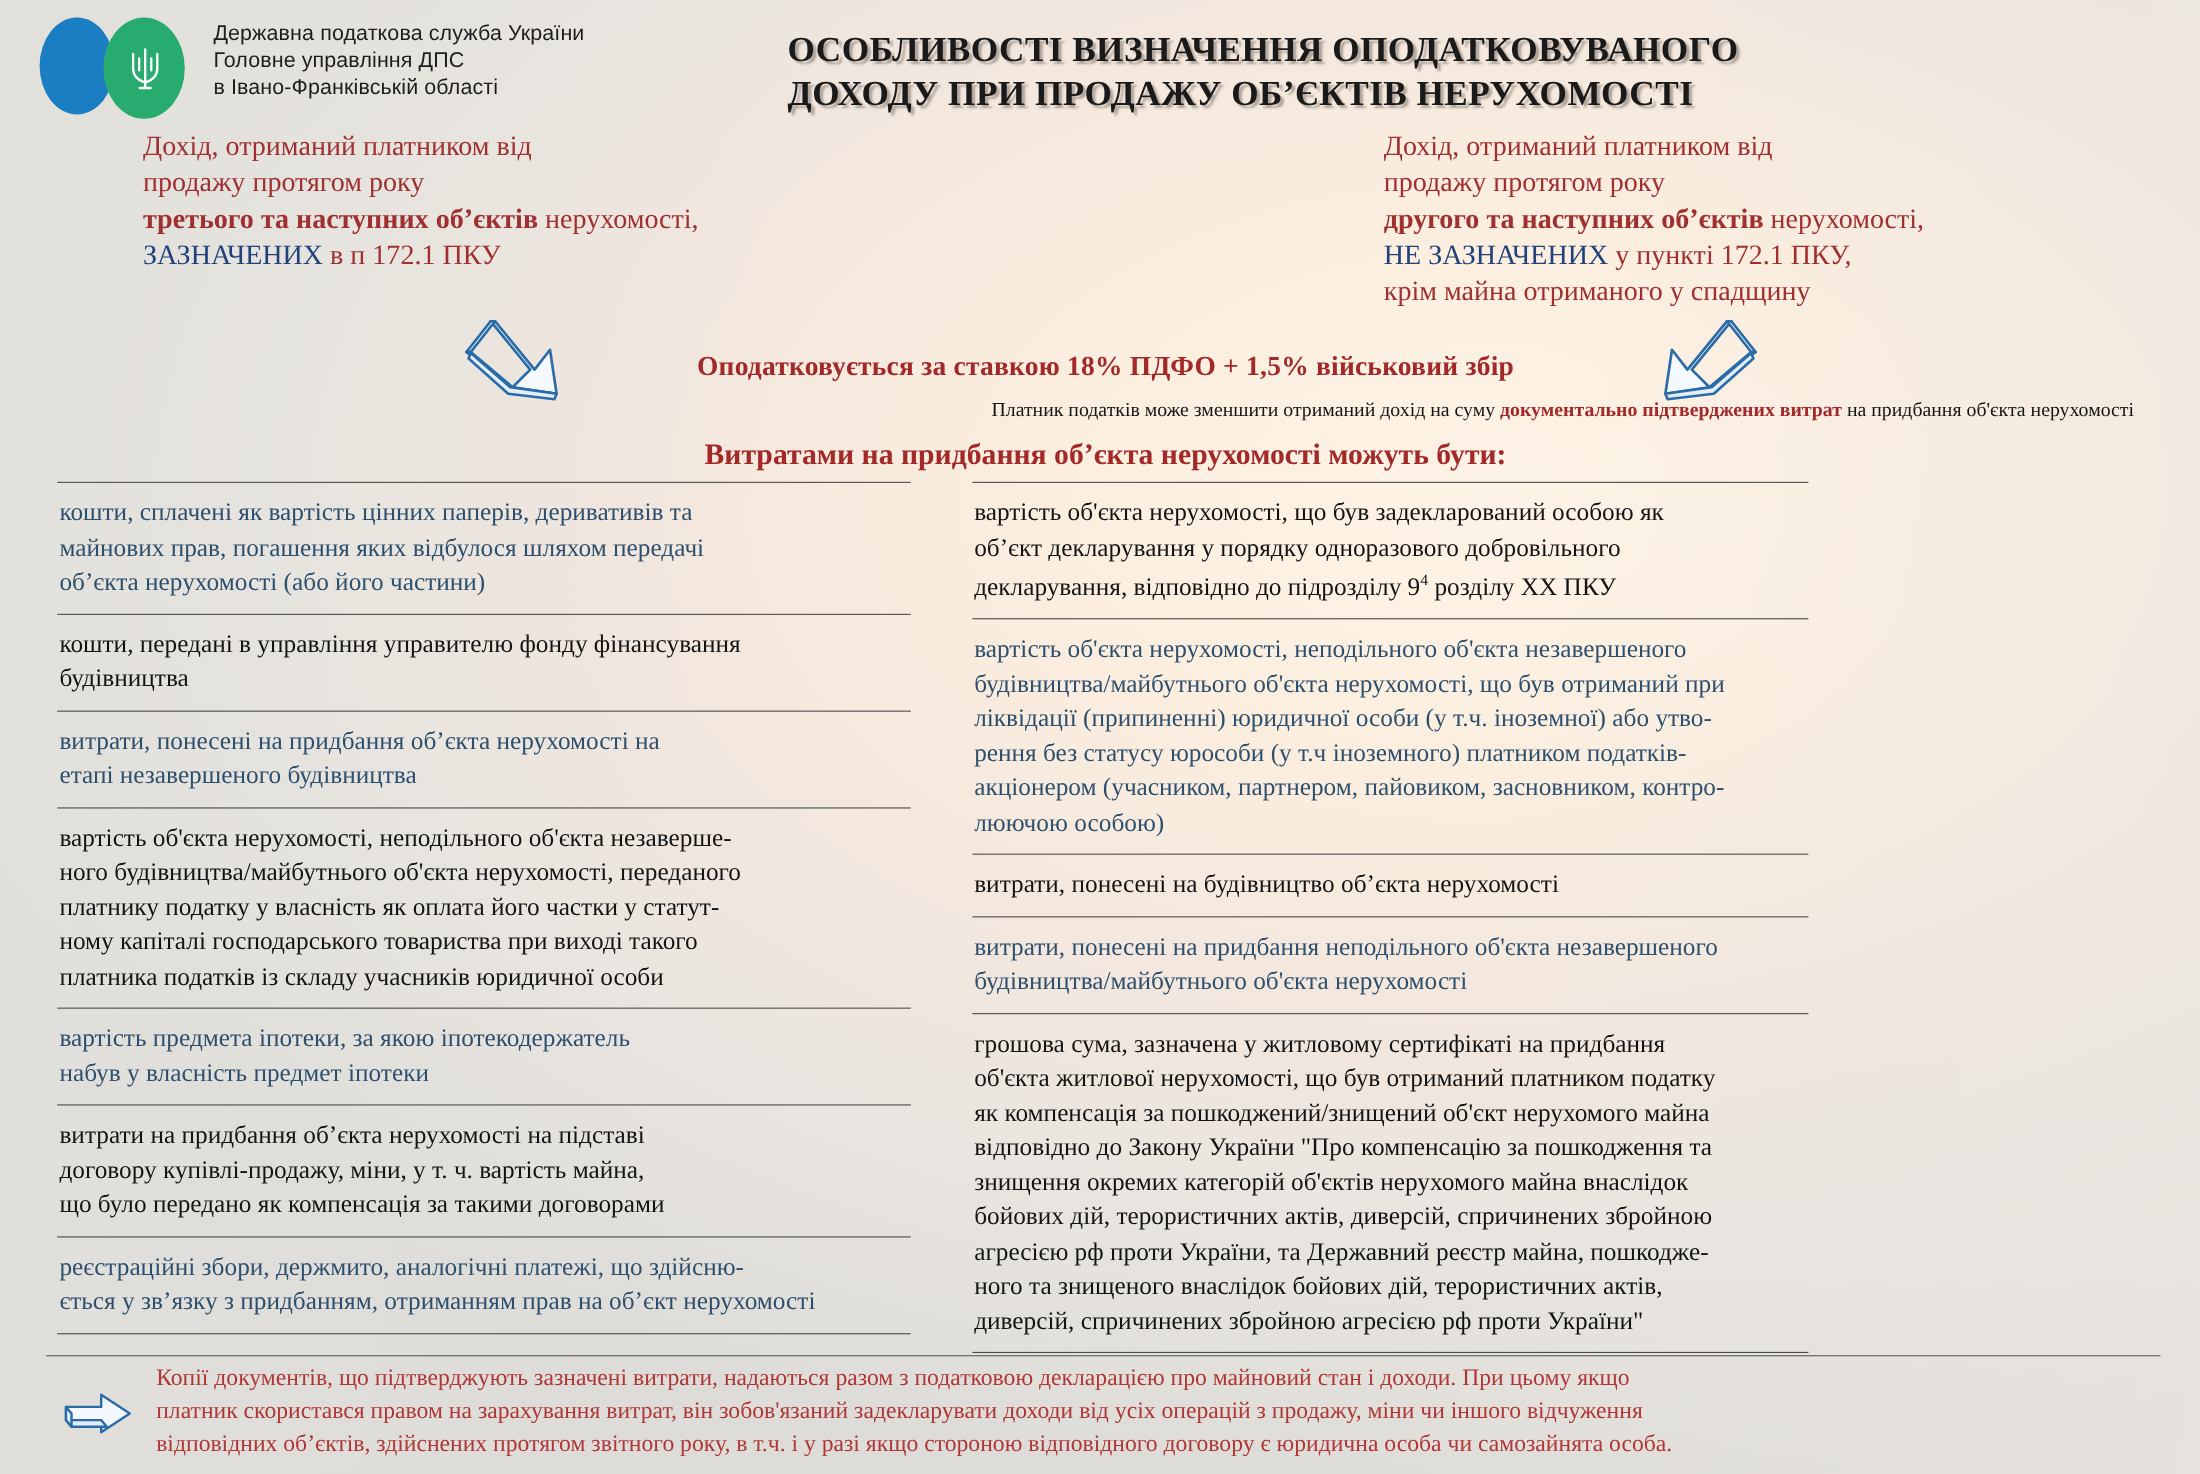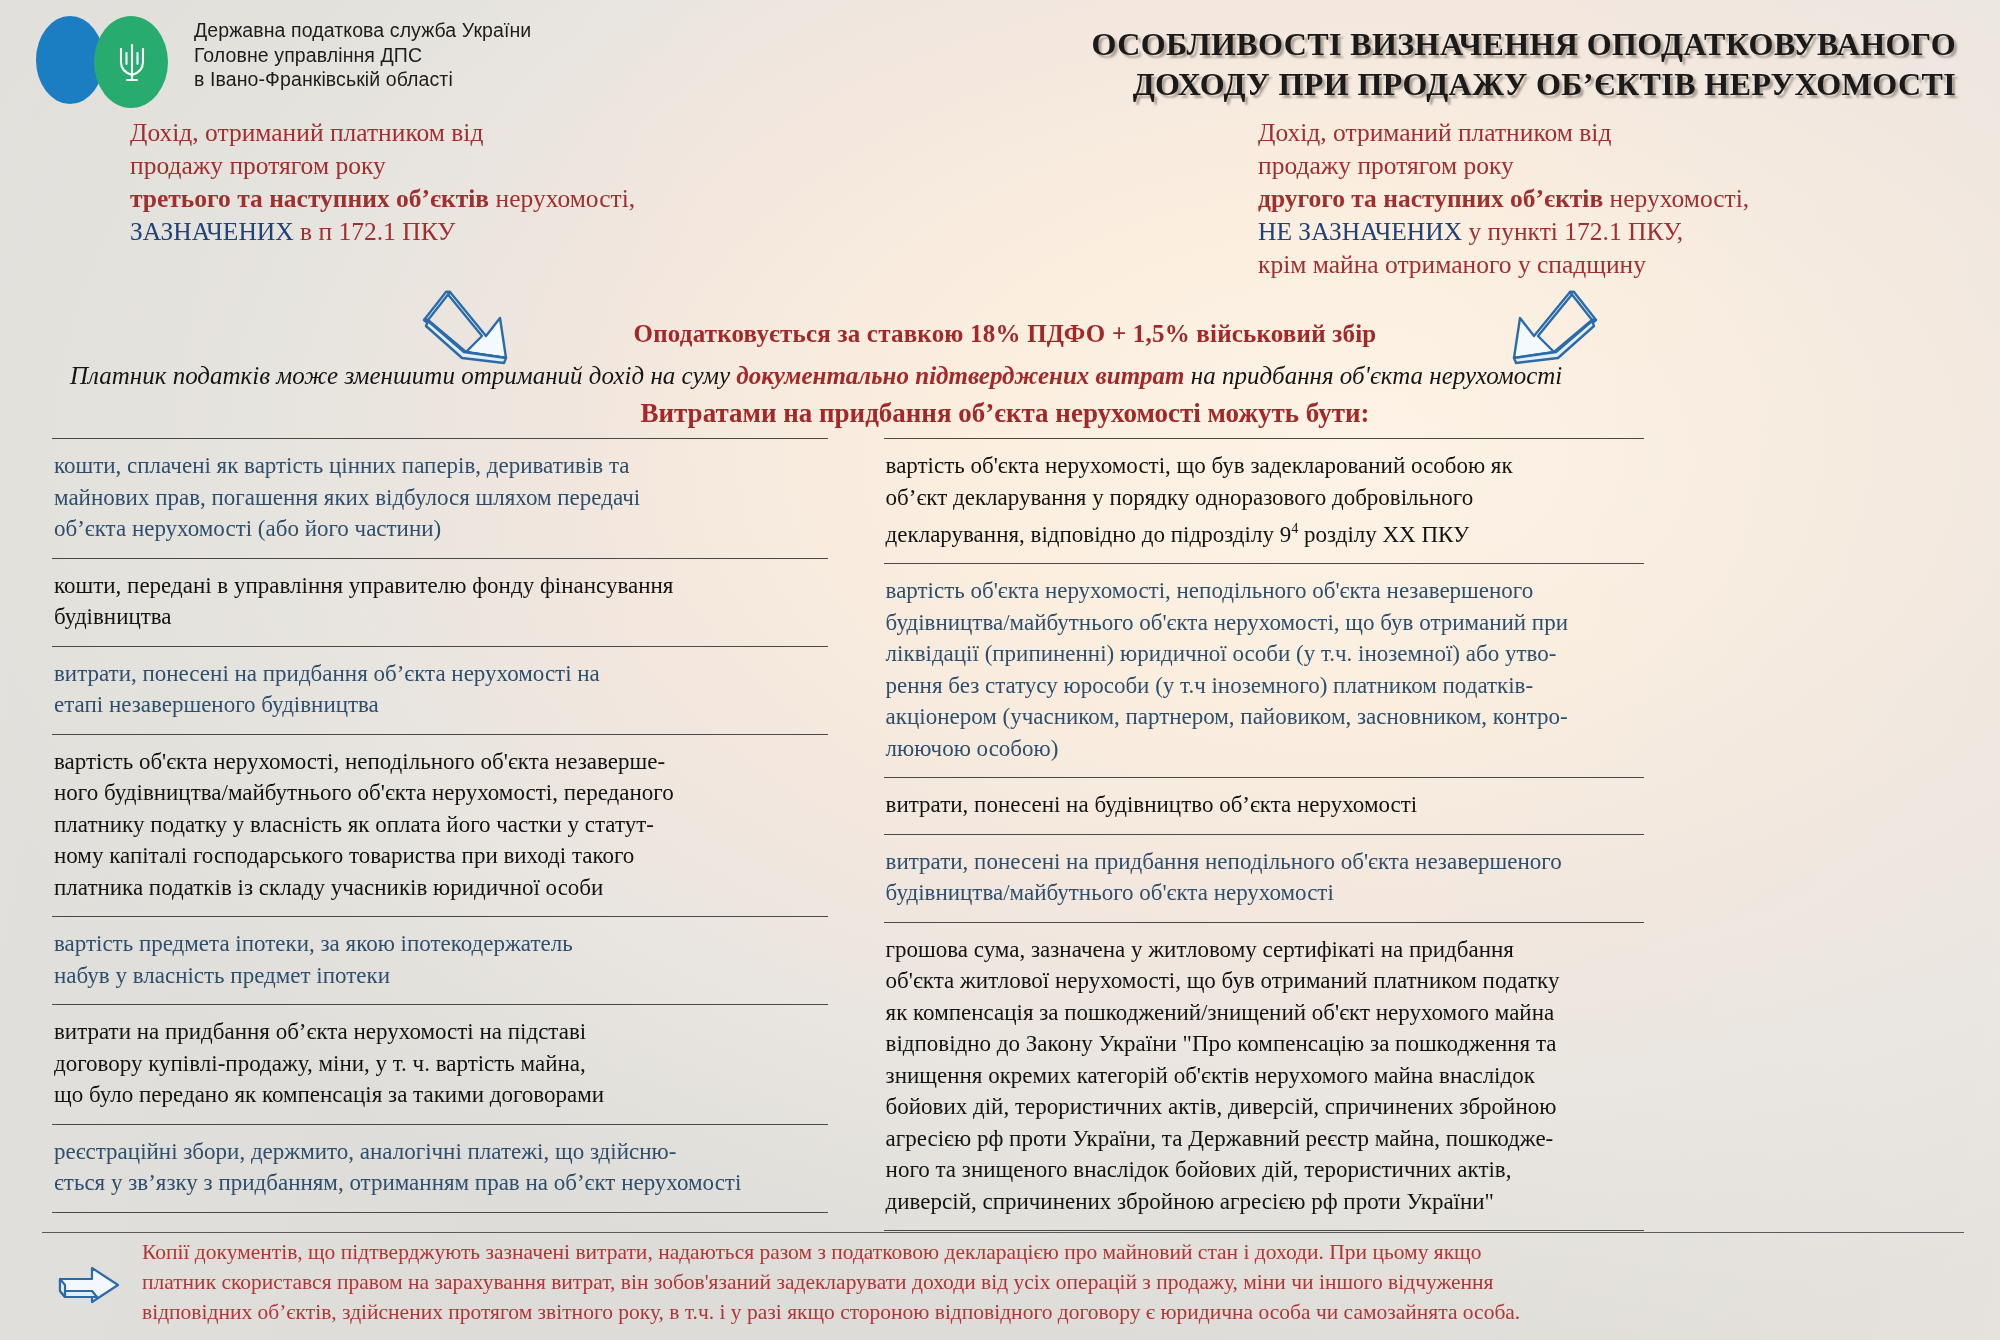--- a/index.html
+++ b/index.html
@@ -39,21 +39,21 @@
   .trident { position: absolute; left: 84px; top: 30px; width: 32px; height: 44px; }
 
   #org-lines {
     position: absolute; left: 178px; top: 18px;
     font-family: "Liberation Sans", "DejaVu Sans", sans-serif;
     font-size: 19.5px; line-height: 24.5px; color: #1d1d1d; letter-spacing: .1px;
   }
 
   #main-title {
     position: absolute; left: 700px; top: 24px; width: 1240px;
-    text-align: right;
+    text-align: left;
     font-size: 32px; line-height: 40px; font-weight: bold;
     color: #1a1a1a; letter-spacing: .4px;
     text-shadow: 3px 3px 2px rgba(90,80,70,.45);
   }
 
   
   .stmt {
     position: absolute;
     font-size: 25.5px; line-height: 33px; color: #a03030;
   }
@@ -69,21 +69,21 @@
 
   #rate-banner {
     position: absolute; left: 520px; top: 320px; width: 970px;
     text-align: center;
     font-size: 25px; font-weight: bold; color: #a32828; letter-spacing: .2px;
   }
 
   
   #reduce-line {
     position: absolute; left: 70px; top: 362px; width: 1870px;
-    text-align: left; font-size: 25px; color: #151515; font-style: italic;
+    text-align: right; font-size: 18px; color: #151515;
   }
   #reduce-line .hl { color: #a32828; font-weight: bold; }
 
   #costs-heading {
     position: absolute; left: 70px; top: 398px; width: 1870px;
     text-align: center; font-size: 27px; font-weight: bold; color: #a32828;
   }
 
   
   #columns {

